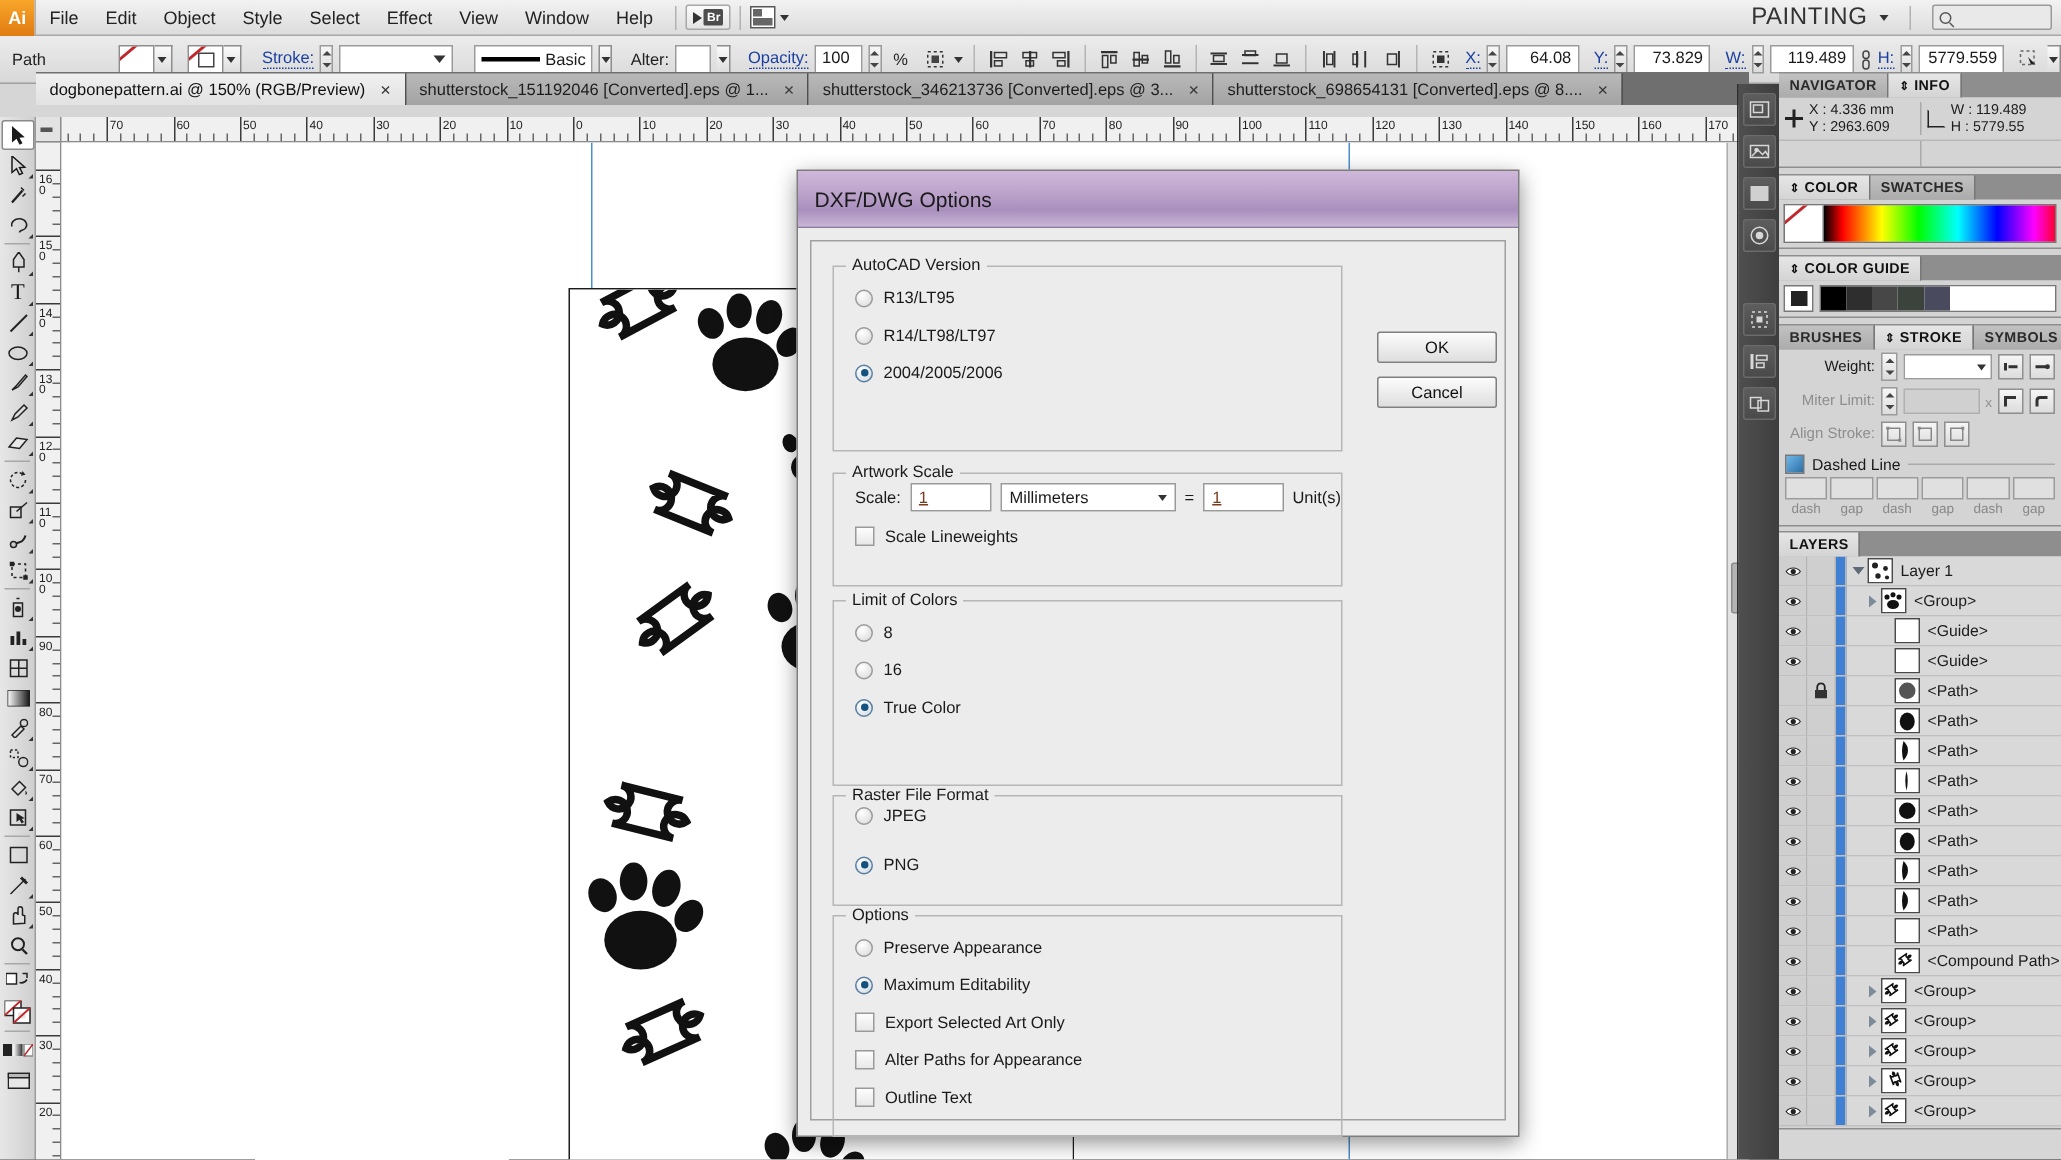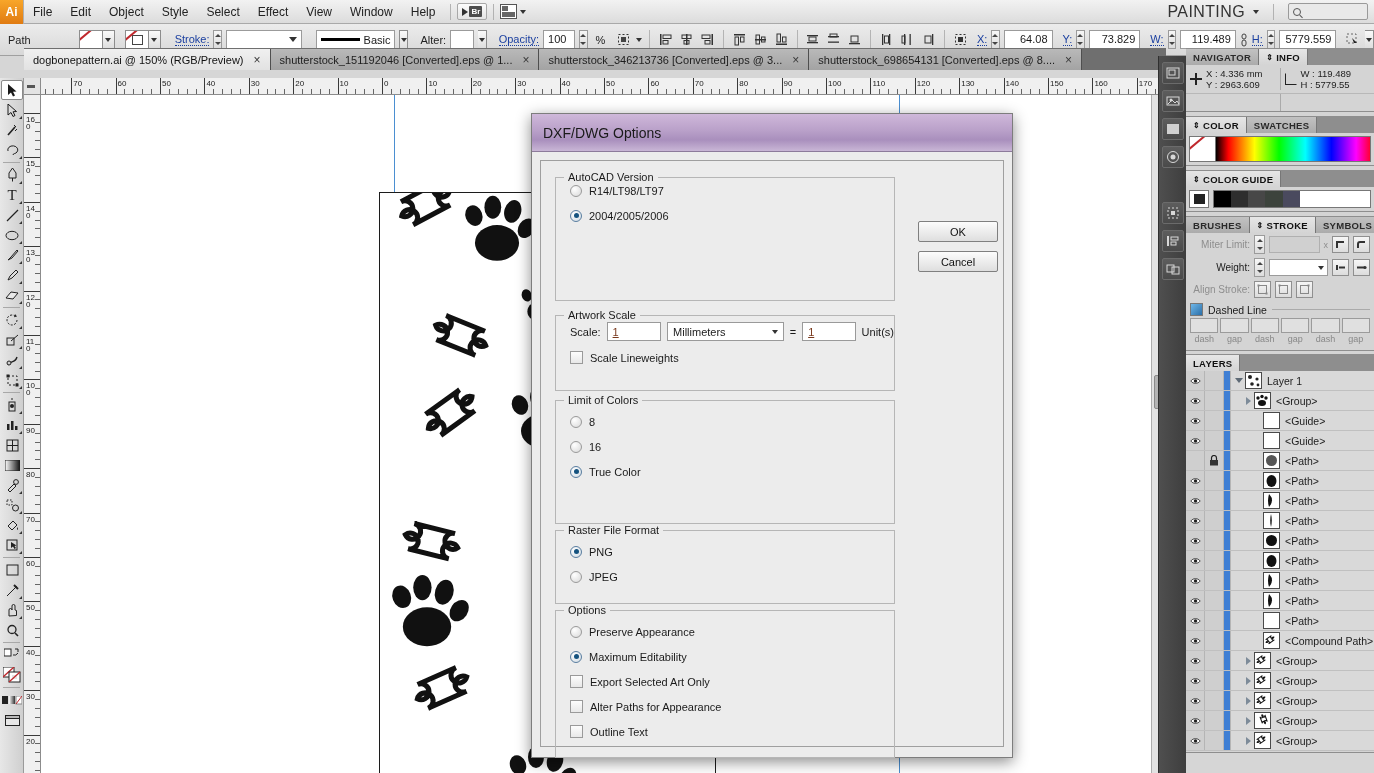--- a/index.html
+++ b/index.html
@@ -1132,58 +1132,58 @@
       <div class="ptab active">
         <span class="grip">⇕</span>
         <span>STROKE</span>
       </div>
       <div class="ptab">
         <span>SYMBOLS</span>
       </div>
     </div>
     <div class="pbody" style="padding-bottom:3px">
       <div class="stroke-row">
+        <span class="sr-label">Weight:</span>
+        <div class="spinner">
+            <i class="up"></i>
+            <i class="dn"></i>
+          </div>
+        <div class="sr-field" style="justify-content:space-between;padding:0 3px">
+          <span></span>
+          <span class="caret"></span>
+        </div>
+        <div class="sq-btn">
+            <svg width="11" height="11">
+              <rect x="1" y="3" width="2" height="5" fill="#333"></rect>
+              <rect x="4" y="4.5" width="6" height="2" fill="#333"></rect>
+            </svg>
+          </div>
+        <div class="sq-btn">
+            <svg width="11" height="11">
+              <rect x="1" y="4.5" width="8" height="2" fill="#333"></rect>
+              <circle cx="9" cy="5.5" r="1.6" fill="#333"></circle>
+            </svg>
+          </div>
+      </div>
+      <div class="stroke-row">
         <span class="sr-label dim">Miter Limit:</span>
         <div class="spinner">
             <i class="up"></i>
             <i class="dn"></i>
           </div>
         <div class="sr-field dim"></div>
         <span style="font-size:9px;color:#8e8e8e">x</span>
         <div class="sq-btn">
             <svg width="11" height="11">
               <path d="M2 9 L2 3 L9 3" stroke="#333" fill="none" stroke-width="2"></path>
             </svg>
           </div>
         <div class="sq-btn">
             <svg width="11" height="11">
               <path d="M2 9 L2 5 q0-2 2-2 L9 3" stroke="#333" fill="none" stroke-width="2"></path>
-            </svg>
-          </div>
-      </div>
-      <div class="stroke-row">
-        <span class="sr-label">Weight:</span>
-        <div class="spinner">
-            <i class="up"></i>
-            <i class="dn"></i>
-          </div>
-        <div class="sr-field" style="justify-content:space-between;padding:0 3px">
-          <span></span>
-          <span class="caret"></span>
-        </div>
-        <div class="sq-btn">
-            <svg width="11" height="11">
-              <rect x="1" y="3" width="2" height="5" fill="#333"></rect>
-              <rect x="4" y="4.5" width="6" height="2" fill="#333"></rect>
-            </svg>
-          </div>
-        <div class="sq-btn">
-            <svg width="11" height="11">
-              <rect x="1" y="4.5" width="8" height="2" fill="#333"></rect>
-              <circle cx="9" cy="5.5" r="1.6" fill="#333"></circle>
             </svg>
           </div>
       </div>
       <div class="stroke-row">
         <span class="sr-label dim">Align Stroke:</span>
         <div class="sq-btn">
             <svg width="11" height="11">
               <rect x="1.5" y="1.5" width="8" height="8" fill="none" stroke="#888"></rect>
               <rect x="0.5" y="0.5" width="2" height="2" fill="#888"></rect>
               <rect x="8.5" y="8.5" width="2" height="2" fill="#888"></rect>
@@ -1645,20 +1645,24 @@
   </div>
 
   <div class="dialog">
     <div class="dlg-title">
       <span>DXF/DWG Options</span>
     </div>
     <div class="dlg-body">
 
       <div class="fieldset" style="left:14px;top:16px;width:340px;height:124px">
         <span class="legend">AutoCAD Version</span>
+        <div class="opt" style="margin-top:8px">
+          <span class="radio"></span>
+          <span class="opt-label">R13/LT95</span>
+        </div>
         <div class="opt">
           <span class="radio"></span>
           <span class="opt-label">R14/LT98/LT97</span>
         </div>
         <div class="opt">
           <span class="radio on"></span>
           <span class="opt-label">2004/2005/2006</span>
         </div>
       </div>
 
@@ -1699,27 +1703,27 @@
           <span class="opt-label">16</span>
         </div>
         <div class="opt">
           <span class="radio on"></span>
           <span class="opt-label">True Color</span>
         </div>
       </div>
 
       <div class="fieldset" style="left:14px;top:369px;width:340px;height:74px">
         <span class="legend">Raster File Format</span>
+        <div class="opt">
+          <span class="radio"></span>
+          <span class="opt-label">JPEG</span>
+        </div>
         <div class="opt" style="margin-top:8px">
           <span class="radio on"></span>
           <span class="opt-label">PNG</span>
-        </div>
-        <div class="opt">
-          <span class="radio"></span>
-          <span class="opt-label">JPEG</span>
         </div>
       </div>
 
       <div class="fieldset" style="left:14px;top:449px;width:340px;height:148px">
         <span class="legend">Options</span>
         <div class="opt" style="margin-top:8px">
           <span class="radio"></span>
           <span class="opt-label">Preserve Appearance</span>
         </div>
         <div class="opt">

